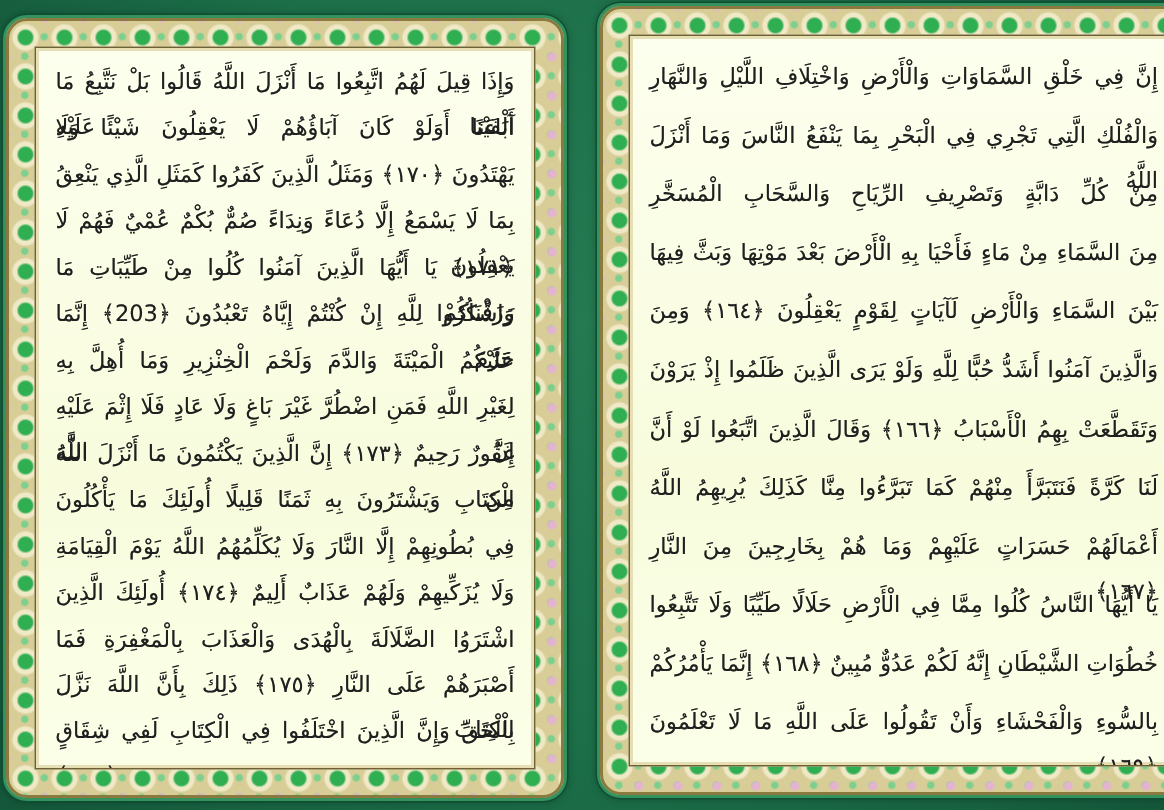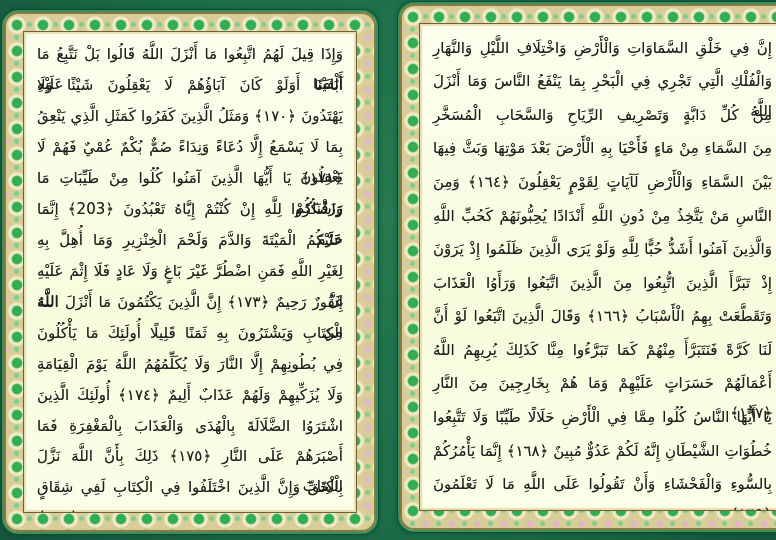--- a/index.html
+++ b/index.html
@@ -80,23 +80,21 @@
     </div>
   </div>
 
   <div class="page-frame right">
     <div class="page-inner">
       <div class="line">إِنَّ فِي خَلْقِ السَّمَاوَاتِ وَالْأَرْضِ وَاخْتِلَافِ اللَّيْلِ وَالنَّهَارِ</div>
         <div class="line">وَالْفُلْكِ الَّتِي تَجْرِي فِي الْبَحْرِ بِمَا يَنْفَعُ النَّاسَ وَمَا أَنْزَلَ اللَّهُ</div>
         <div class="line">مِنْ كُلِّ دَابَّةٍ وَتَصْرِيفِ الرِّيَاحِ وَالسَّحَابِ الْمُسَخَّرِ</div>
         <div class="line">مِنَ السَّمَاءِ مِنْ مَاءٍ فَأَحْيَا بِهِ الْأَرْضَ بَعْدَ مَوْتِهَا وَبَثَّ فِيهَا</div>
         <div class="line">بَيْنَ السَّمَاءِ وَالْأَرْضِ لَآيَاتٍ لِقَوْمٍ يَعْقِلُونَ ﴿١٦٤﴾ وَمِنَ</div>
-        <div class="line">النَّاسِ مَنْ يَتَّخِذُ مِنْ دُونِ اللَّهِ أَنْدَادًا يُحِبُّونَهُمْ كَحُبِّ اللَّهِ</div>
         <div class="line">وَالَّذِينَ آمَنُوا أَشَدُّ حُبًّا لِلَّهِ وَلَوْ يَرَى الَّذِينَ ظَلَمُوا إِذْ يَرَوْنَ</div>
-        <div class="line">إِذْ تَبَرَّأَ الَّذِينَ اتُّبِعُوا مِنَ الَّذِينَ اتَّبَعُوا وَرَأَوُا الْعَذَابَ</div>
         <div class="line">وَتَقَطَّعَتْ بِهِمُ الْأَسْبَابُ ﴿١٦٦﴾ وَقَالَ الَّذِينَ اتَّبَعُوا لَوْ أَنَّ</div>
         <div class="line">لَنَا كَرَّةً فَنَتَبَرَّأَ مِنْهُمْ كَمَا تَبَرَّءُوا مِنَّا كَذَلِكَ يُرِيهِمُ اللَّهُ</div>
         <div class="line">أَعْمَالَهُمْ حَسَرَاتٍ عَلَيْهِمْ وَمَا هُمْ بِخَارِجِينَ مِنَ النَّارِ ﴿١٦٧﴾</div>
         <div class="line">يَا أَيُّهَا النَّاسُ كُلُوا مِمَّا فِي الْأَرْضِ حَلَالًا طَيِّبًا وَلَا تَتَّبِعُوا</div>
         <div class="line">خُطُوَاتِ الشَّيْطَانِ إِنَّهُ لَكُمْ عَدُوٌّ مُبِينٌ ﴿١٦٨﴾ إِنَّمَا يَأْمُرُكُمْ</div>
         <div class="line">بِالسُّوءِ وَالْفَحْشَاءِ وَأَنْ تَقُولُوا عَلَى اللَّهِ مَا لَا تَعْلَمُونَ ﴿١٦٩﴾</div>
     </div>
   </div>
 
 </div>

